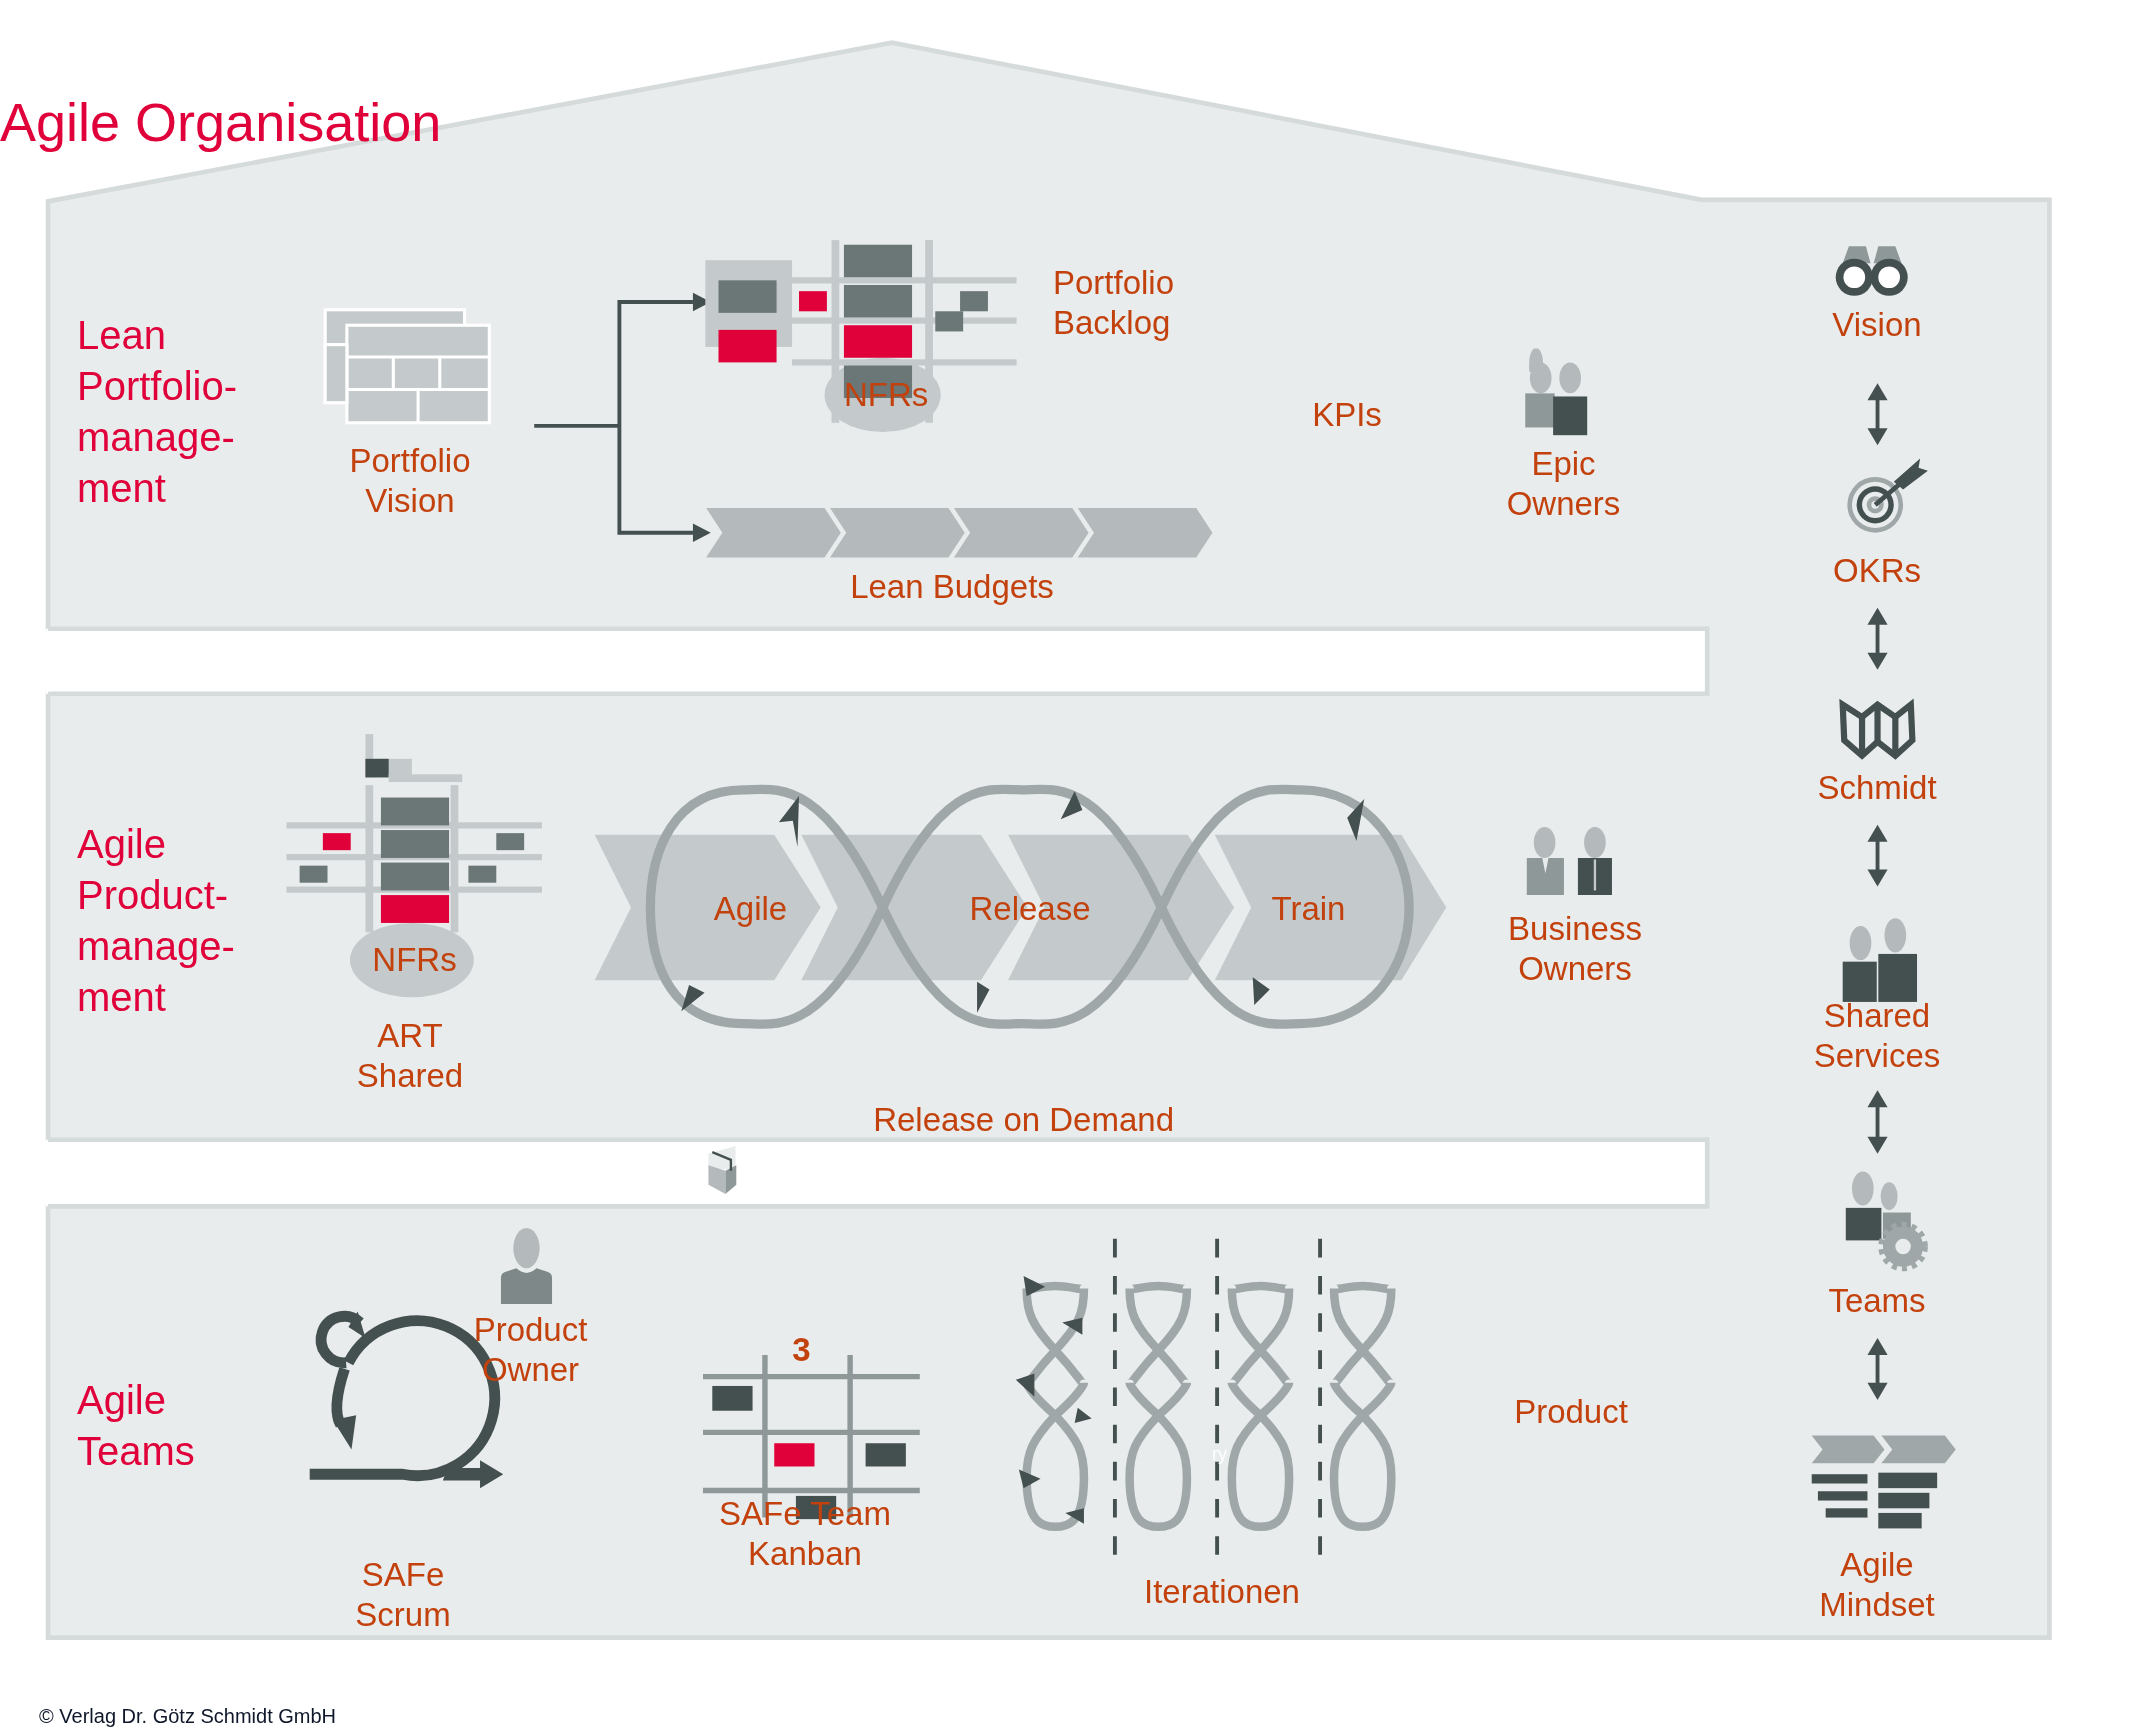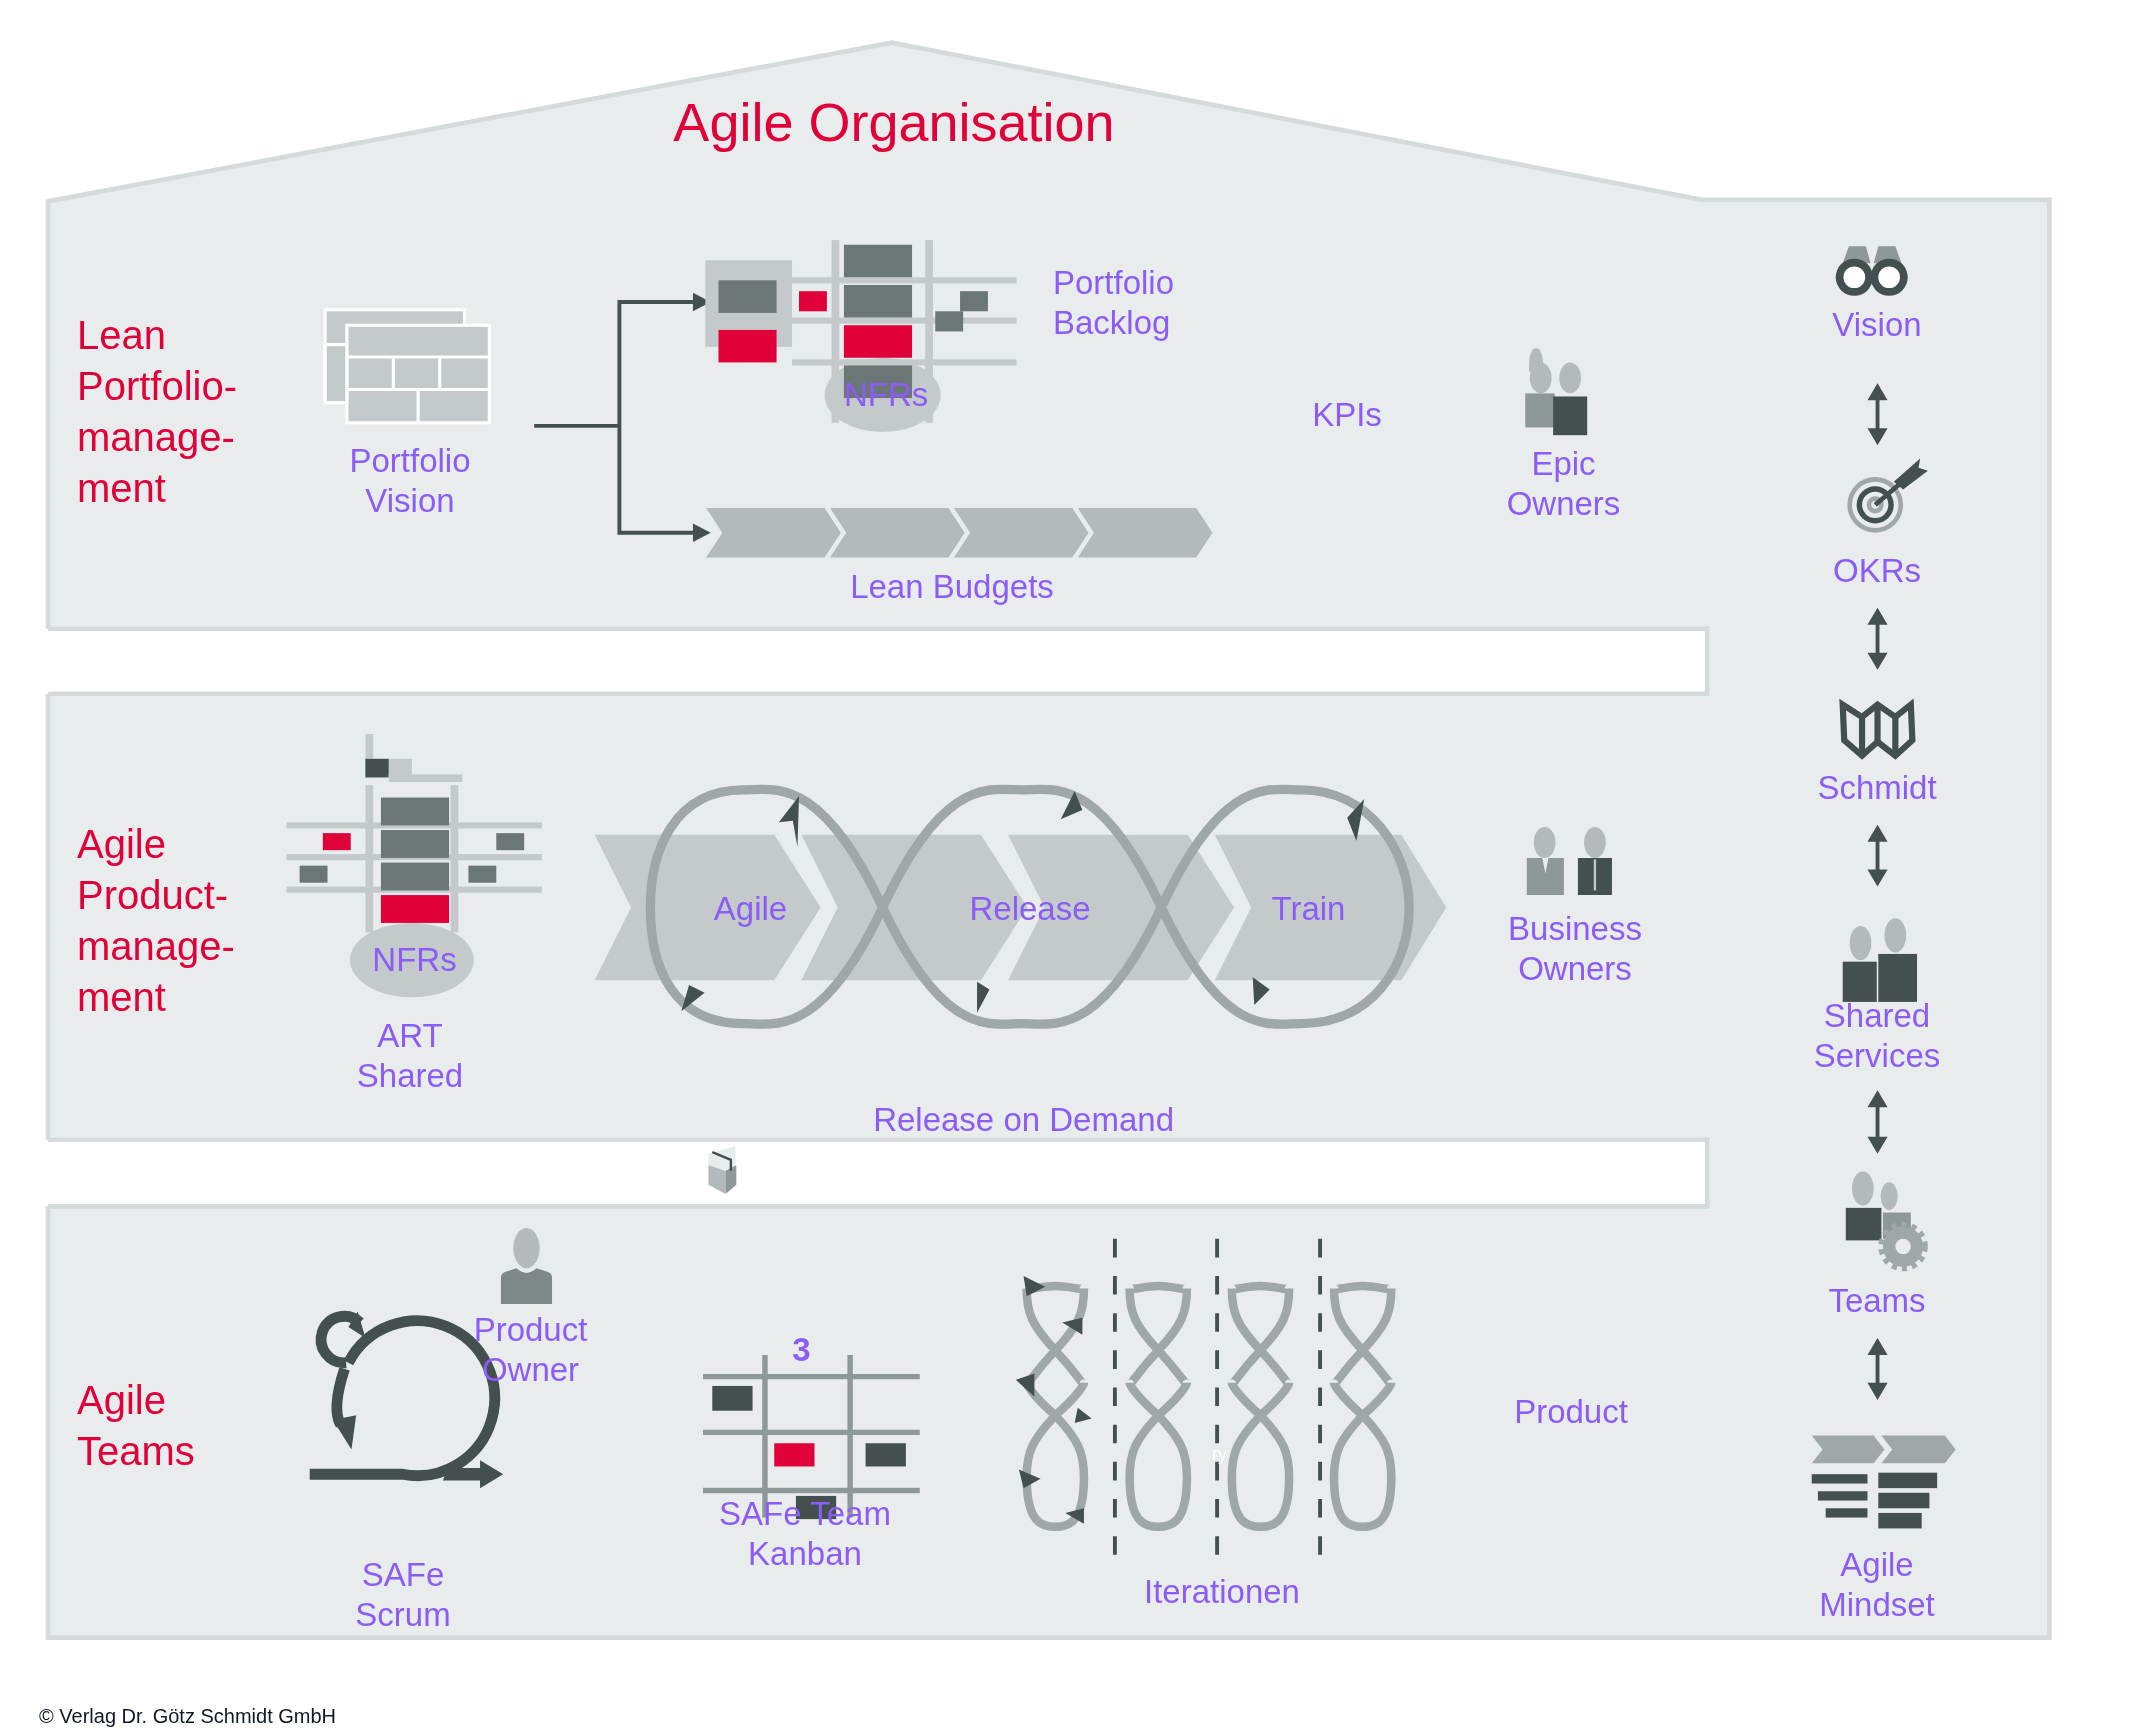--- a/index.html
+++ b/index.html
@@ -1,21 +1,21 @@
 <!DOCTYPE html>
 <html style="font-size:12.4px"><head>
 <meta charset="utf-8">
 <style>
   html, body { margin: 0; padding: 0; background: #ffffff; }
   body { width: 2140px; height: 1729px; position: relative; overflow: hidden;
          font-family: "Liberation Sans", "DejaVu Sans", sans-serif; color: #444f50; }
   #stage { position: absolute; left: 0; top: 0; width: 2140px; height: 1729px; }
-  .lbl { position: absolute; font-size: 33px; line-height: 40px; text-align: center; color: #8b5cf6; white-space: pre-line; }
+  .lbl { position: absolute; font-size: 33px; line-height: 40px; text-align: center; color: #c2410c; white-space: pre-line; }
   .sect { position: absolute; font-size: 40px; line-height: 51px; color: #e0003a; white-space: pre-line; }
-  .title { position: absolute; font-size: 54px; color: #e0003a; left: 0; width: 1788px; text-align: center; top: 91px; }
+  .title { position: absolute; font-size: 54px; color: #e0003a; left: 0; width: 1788px; text-align: left; top: 91px; }
   .copy { position: absolute; left: 39px; top: 1728px; transform: translateY(-100%); font-size: 20px; color: #0f172a; }
 </style>
 </head>
 <body>
 
 <div id="stage">
 
   <svg width="2140" height="1729" viewBox="0 0 2764 2233" style="position:absolute;left:0;top:0">
 
     <path d="M62 260 L1152 55 L2198 258 L2647 258 L2647 2115 L62 2115 Z" fill="#e9ecec" stroke="#d5dada" stroke-width="6"></path>

